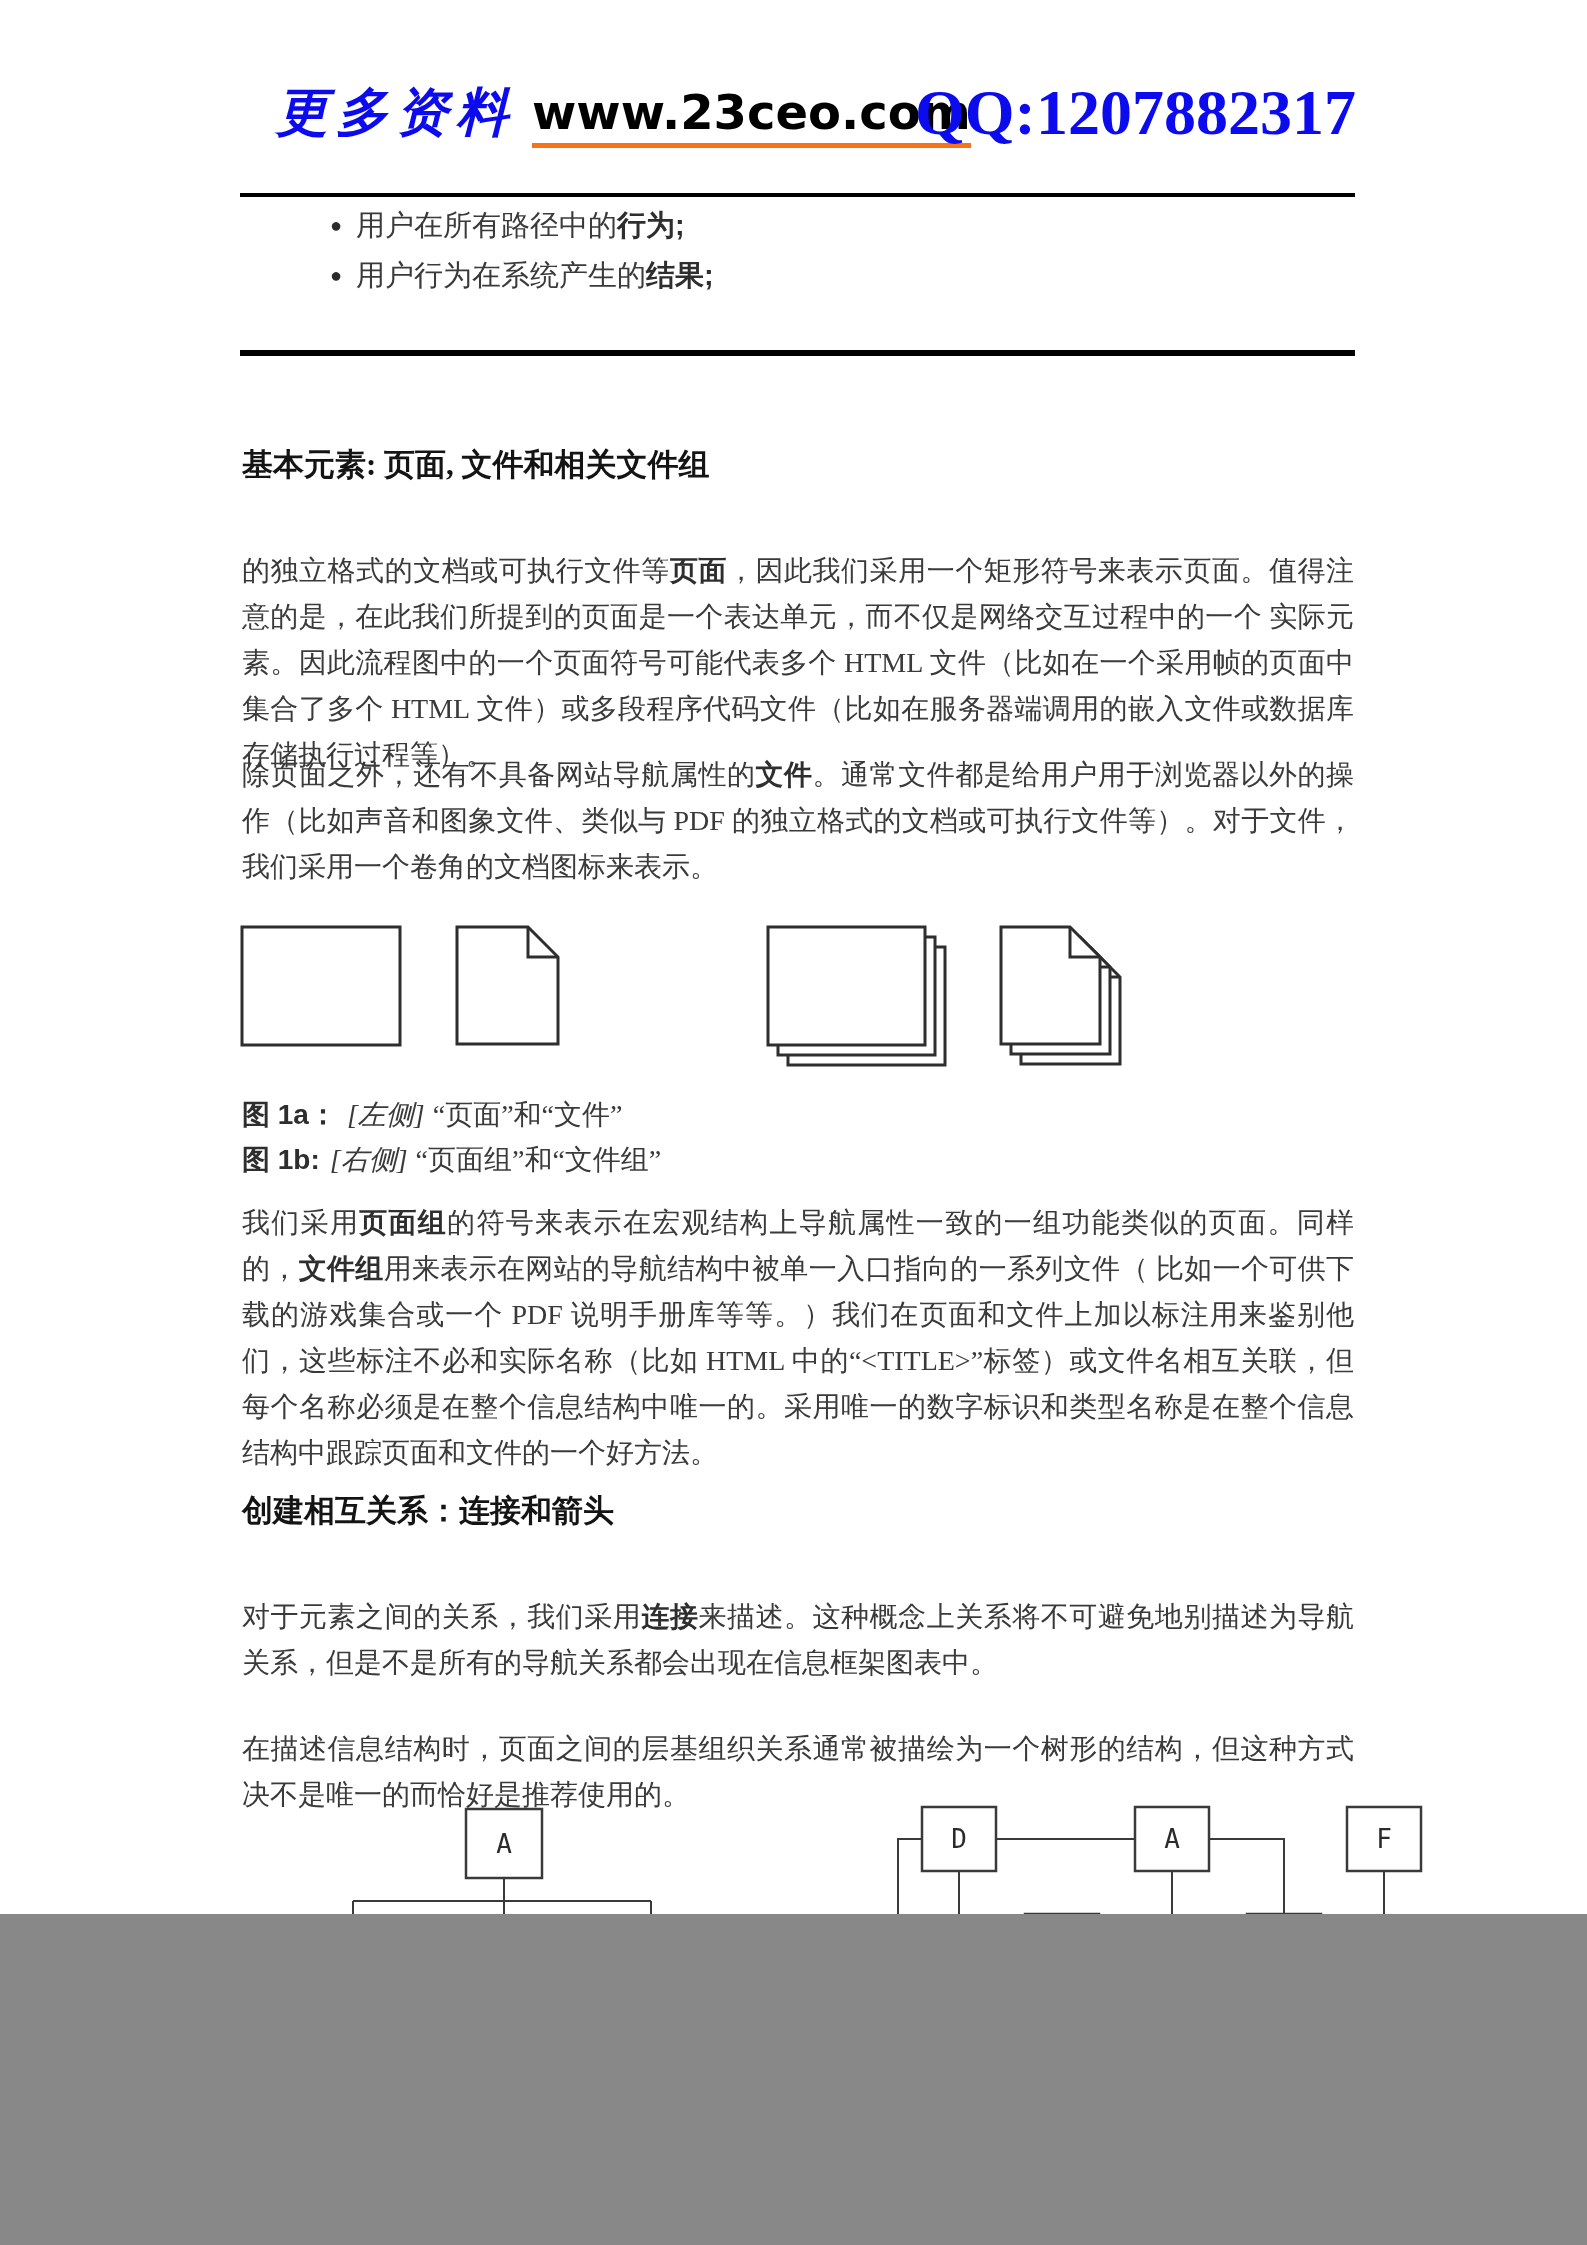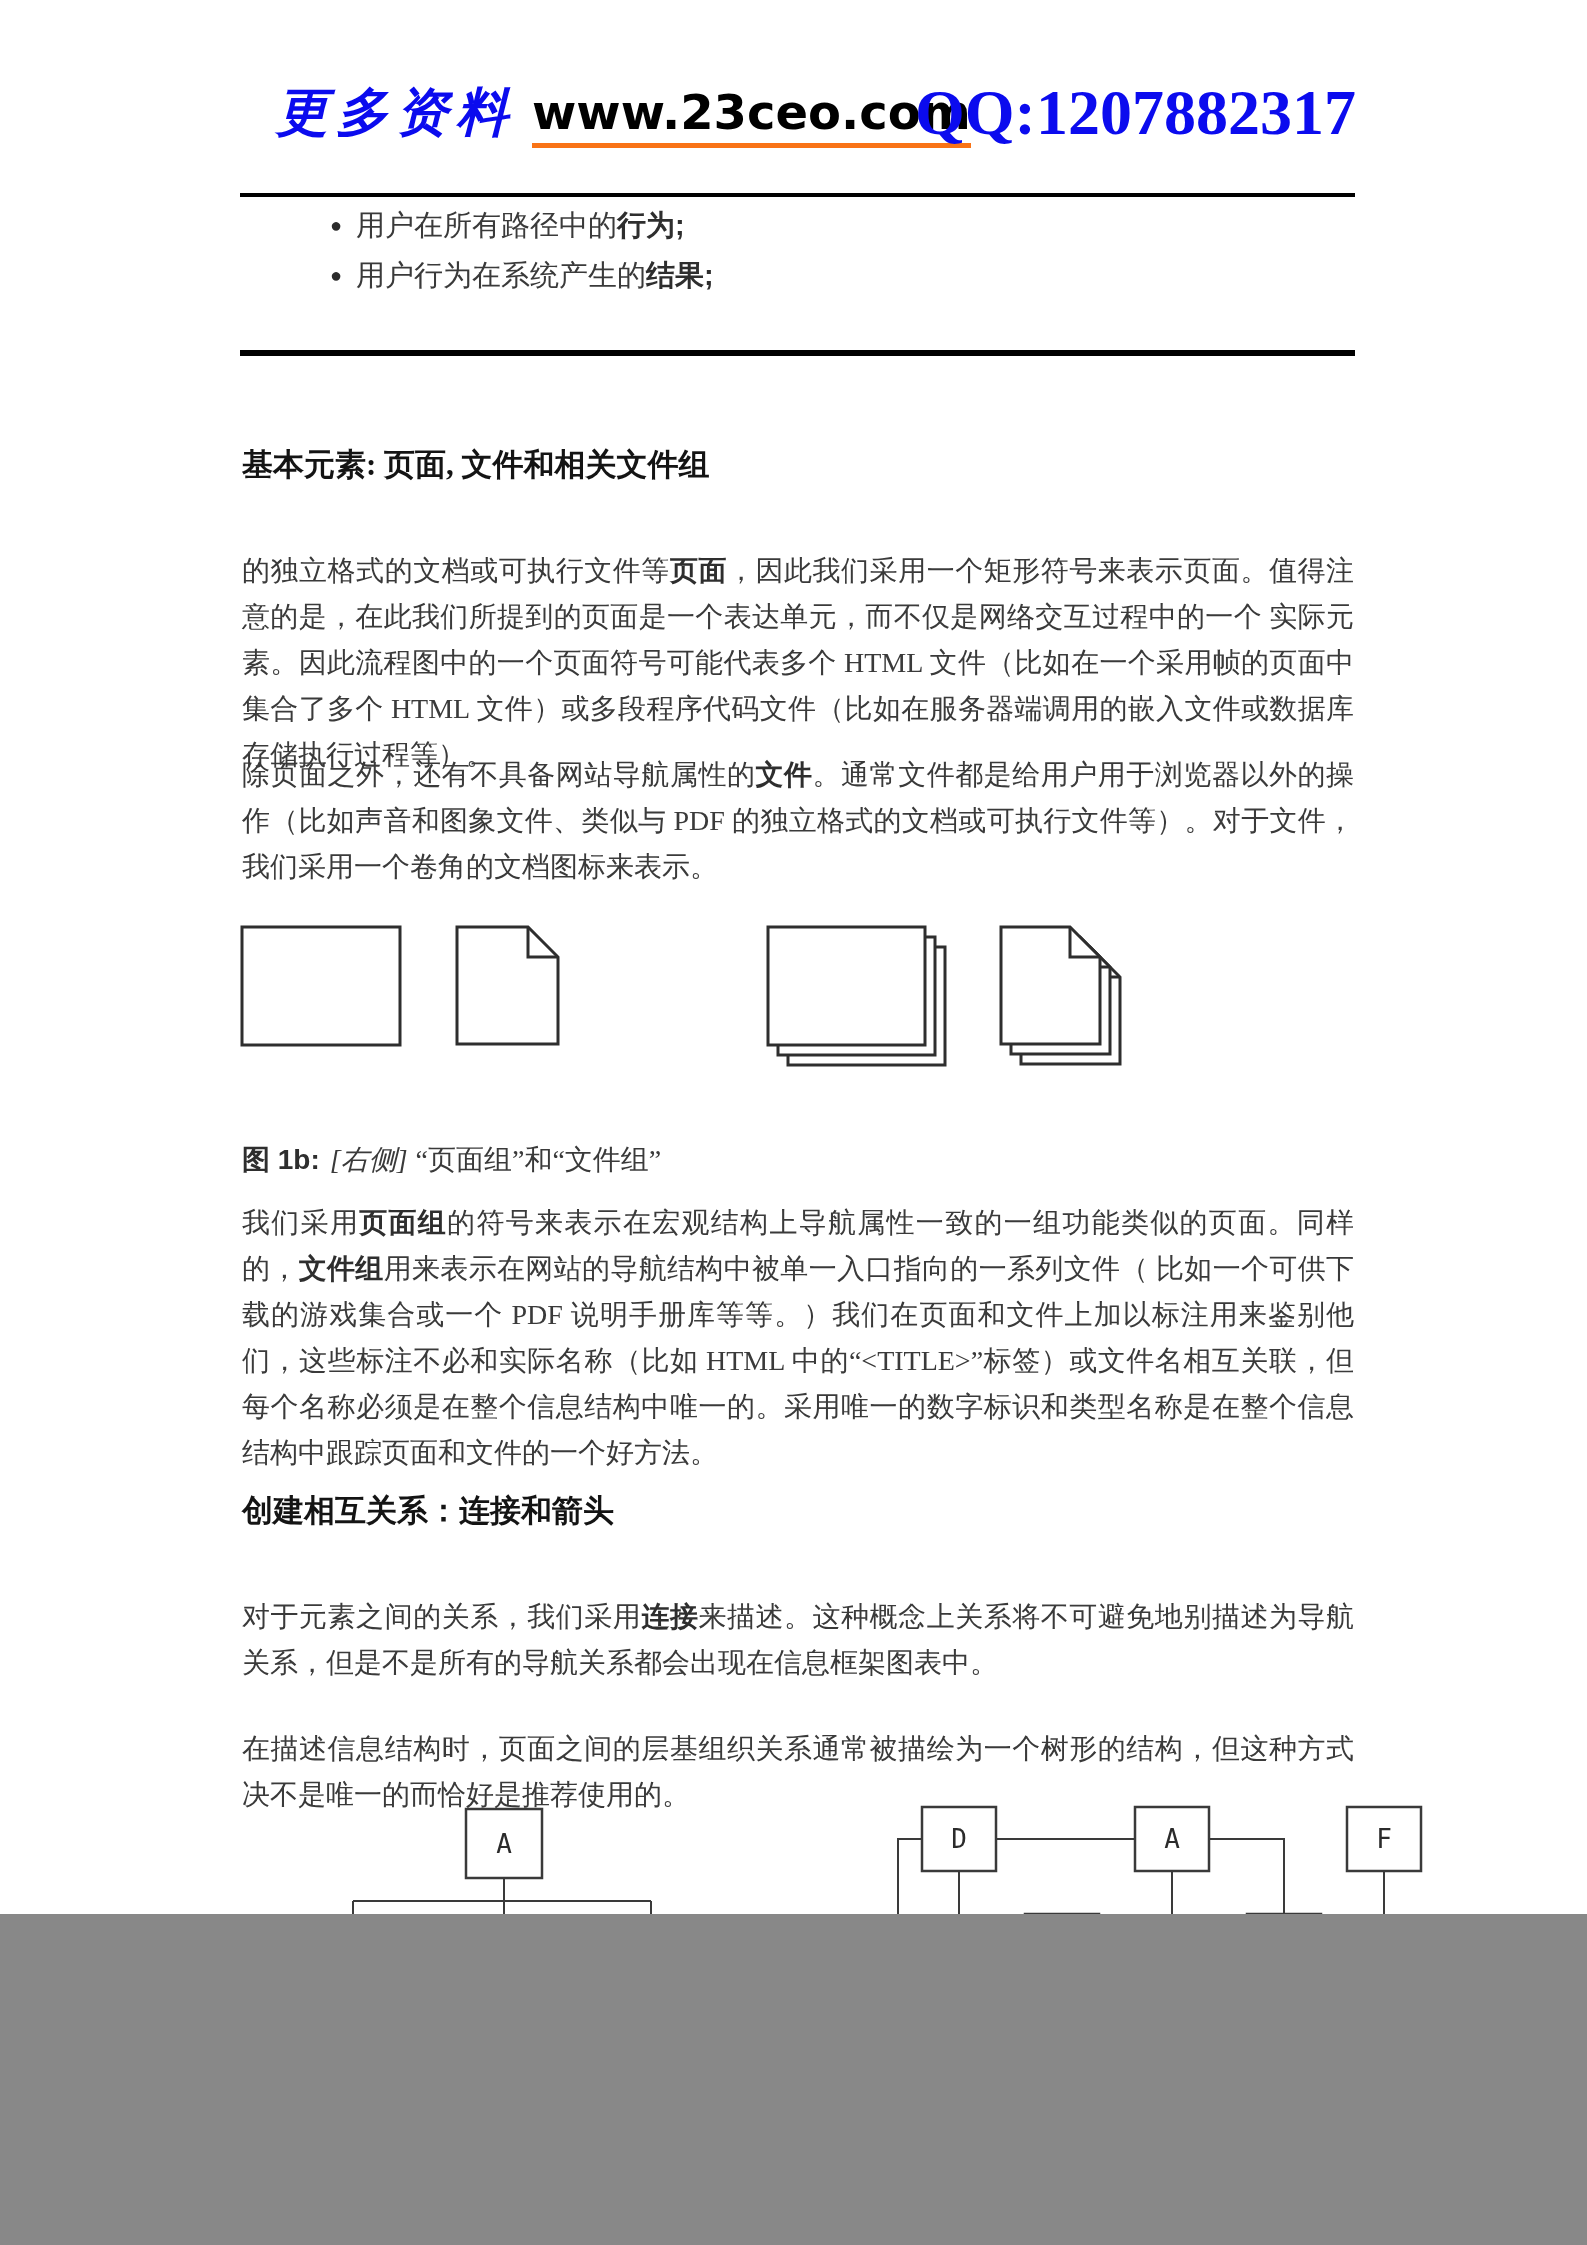--- a/index.html
+++ b/index.html
@@ -106,20 +106,21 @@
     <g fill="#ffffff" stroke="#2e2e2e" stroke-width="3">
       <path d="M1021 947 H1090 L1120 977 V1064 H1021 Z"></path>
       <path d="M1090 947 V977 H1120" fill="none"></path>
       <path d="M1011 937 H1080 L1110 967 V1054 H1011 Z"></path>
       <path d="M1080 937 V967 H1110" fill="none"></path>
       <path d="M1001 927 H1070 L1100 957 V1044 H1001 Z"></path>
       <path d="M1070 927 V957 H1100" fill="none"></path>
     </g>
   </svg>
 
+  <p class="cap cap1"><span class="b">图 1a：</span><span class="i">[左侧]</span><span>“页面”和“文件”</span></p>
   <p class="cap cap2"><span class="b">图 1b:</span><span class="i">[右侧]</span><span>“页面组”和“文件组”</span></p>
 
   <p class="body-p p3"><span>我们采用</span><span class="b">页面组</span><span>的符号来表示在宏观结构上导航属性一致的一组功能类似的页面。同样的，</span><span class="b">文件组</span><span>用来表示在网站的导航结构中被单一入口指向的一系列文件（ 比如一个可供下载的游戏集合或一个 PDF 说明手册库等等。）我们在页面和文件上加以标注用来鉴别他们，这些标注不必和实际名称（比如 HTML 中的“&lt;TITLE&gt;”标签）或文件名相互关联，但每个名称必须是在整个信息结构中唯一的。采用唯一的数字标识和类型名称是在整个信息结构中跟踪页面和文件的一个好方法。</span></p>
 
   <div class="hd hd2">创建相互关系：连接和箭头</div>
 
   <p class="body-p p4"><span>对于元素之间的关系，我们采用</span><span class="b">连接</span><span>来描述。这种概念上关系将不可避免地别描述为导航关系，但是不是所有的导航关系都会出现在信息框架图表中。</span></p>
 
   <p class="body-p p5"><span>在描述信息结构时，页面之间的层基组织关系通常被描绘为一个树形的结构，但这种方式决不是唯一的而恰好是推荐使用的。</span></p>
 

